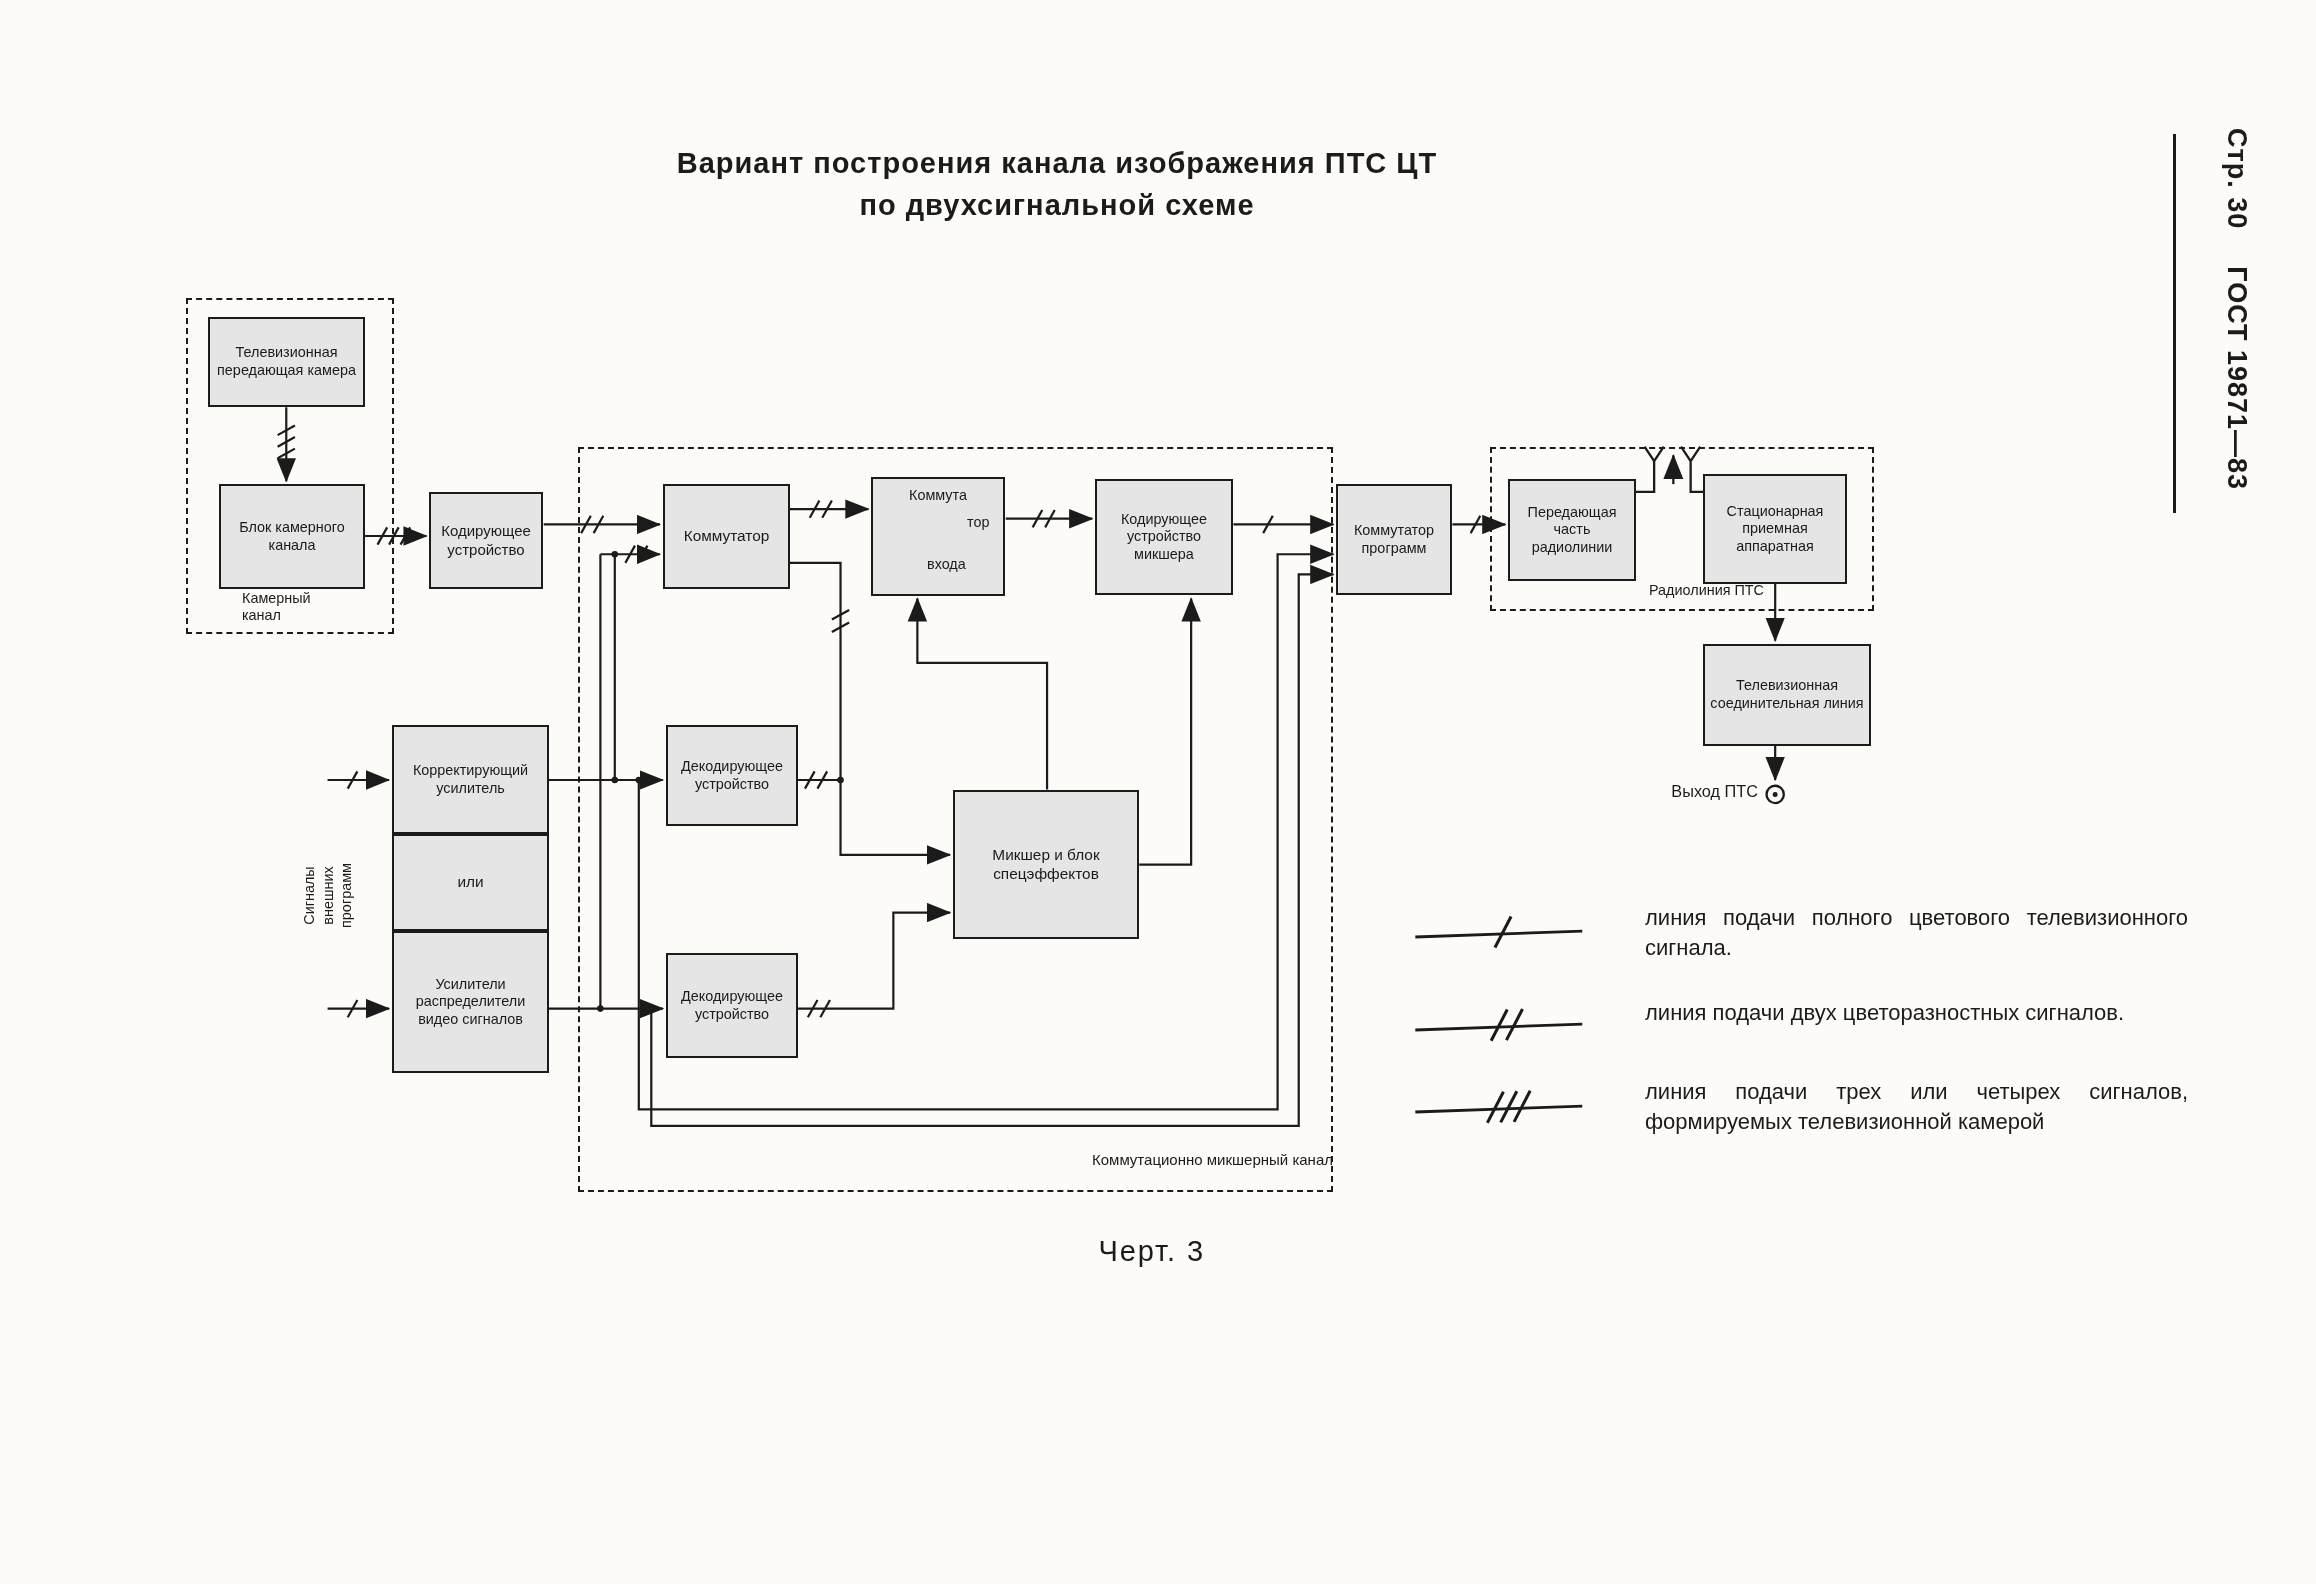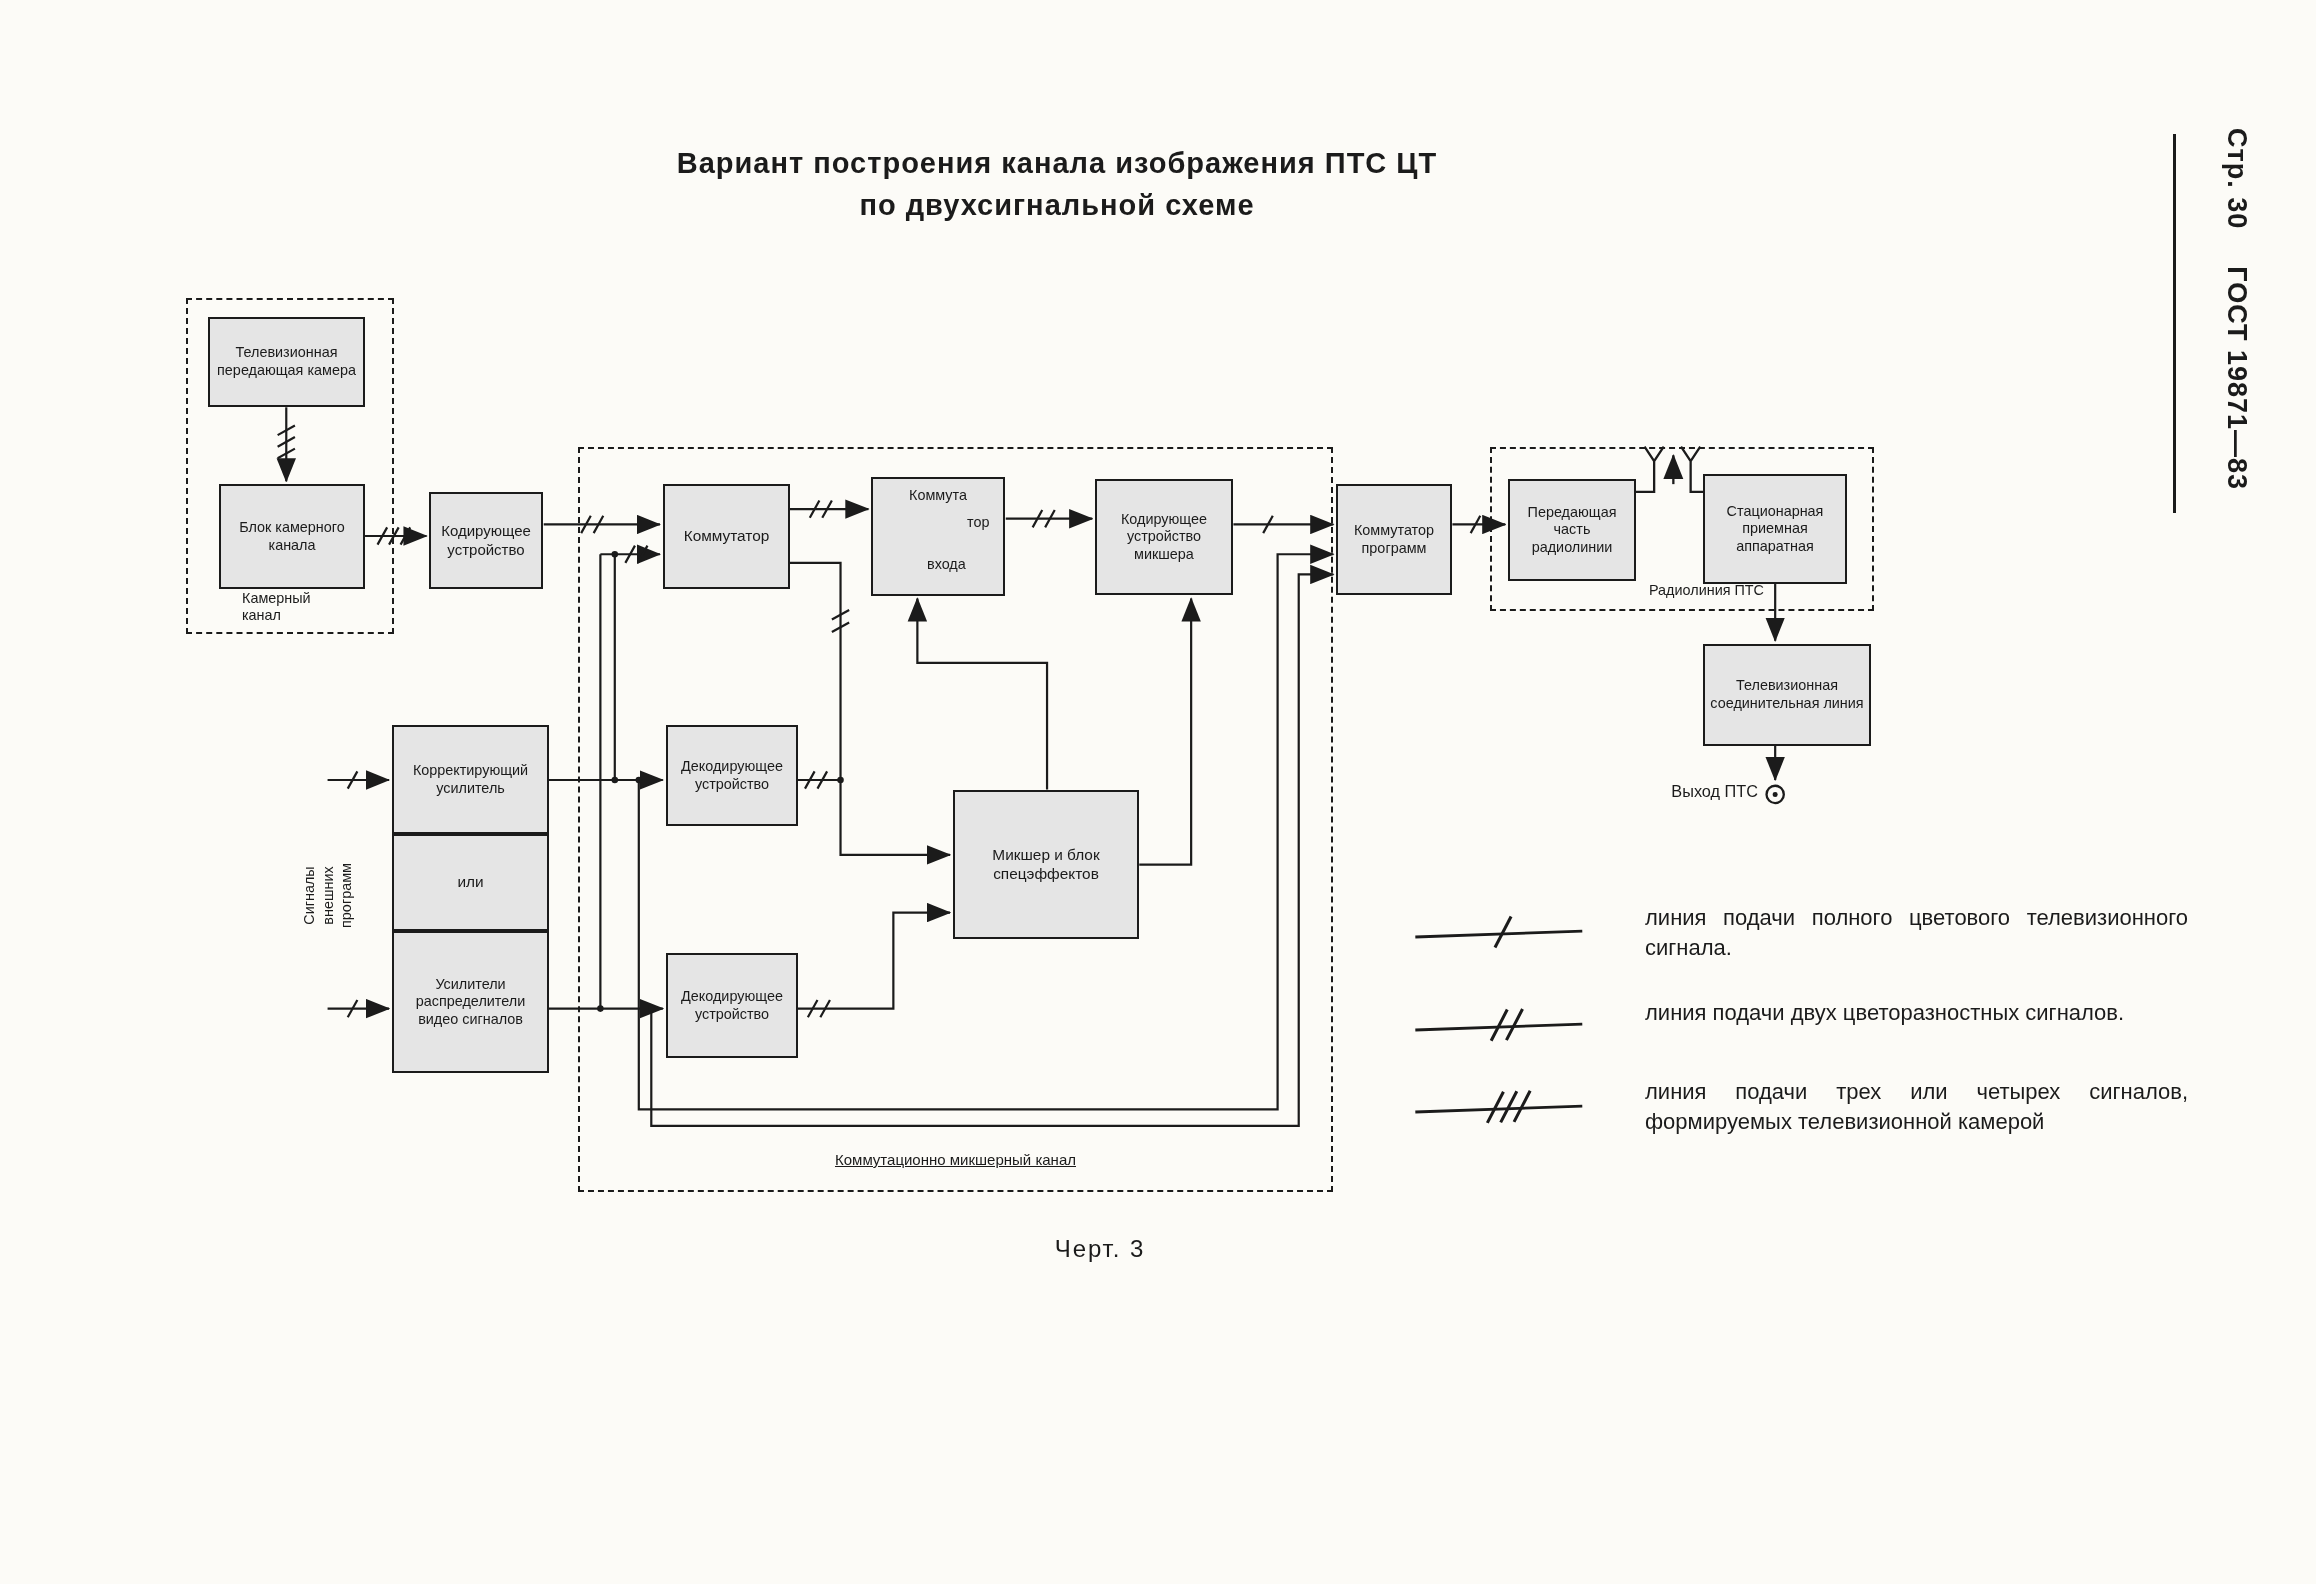--- a/index.html
+++ b/index.html
@@ -15,21 +15,21 @@
   .box {
     position:absolute; border:2.9px solid #1b1b1b; background:#e5e5e5;
     display:flex; align-items:center; justify-content:center; text-align:center;
     font-size:15.4px; line-height:1.22; padding:2.9px 4.8px; box-sizing:border-box;
   }
   .dashed { position:absolute; border:2.4px dashed #1b1b1b; box-sizing:border-box; }
   .lbl { position:absolute; font-size:14.4px; line-height:1.15; }
   .rot-ccw { transform:rotate(-90deg); }
   .legend-text { position:absolute; width:543px; font-size:22px; line-height:1.38; text-align:justify;margin-top:8px; }
   .legend-sym { position:absolute; }
-  .caption { position:absolute; left:956px; top:1235px; width:288px; text-align:center; font-size:24px; letter-spacing:1.9px; }
+  .caption { position:absolute; left:917px; top:1235px; width:288px; text-align:right; font-size:29px; letter-spacing:1.9px; }
   .margin-rule { position:absolute; left:2173px; top:134px; width:2.9px; height:379px; background:#1b1b1b; }
   .margin-text {
     position:absolute; left:2252px; top:128px; width:423px; height:33px;
     transform:rotate(90deg); transform-origin:0 0;
     display:flex; gap:37px; font-weight:bold; font-size:27px; white-space:nowrap; letter-spacing:1px;
   }
   .iswitch-l1 { position:absolute; left:0; right:0; top:7.7px; text-align:center; font-size:14.4px; }
   .iswitch-l2 { position:absolute; left:94px; top:35px; font-size:14.4px; }
   .iswitch-l3 { position:absolute; left:54px; top:77px; font-size:14.4px; }
   .out-lbl { position:absolute; left:1633px; top:782px; width:125px; text-align:right; font-size:16.3px; }
@@ -207,21 +207,21 @@
   </div>
   <div class="box" style="left:666px; top:953px; width:132px; height:105px; font-size:14.4px;">
     <span>Декодирующее устройство</span>
   </div>
   <div class="box" style="left:953px; top:790px; width:186px; height:149px;">
     <span>Микшер и блок спецэффектов</span>
   </div>
 
   <div class="lbl" style="left:242px; top:590px; width:86px;">Камерный канал</div>
   <div class="lbl" style="left:1601px; top:582px; width:211px; text-align:center;">Радиолиния ПТС</div>
-  <div class="lbl" style="left:578px; top:1151px; width:755px; text-align:center; font-size:15px;text-decoration:underline;">Коммутационно микшерный канал</div>
+  <div class="lbl" style="left:578px; top:1151px; width:755px; text-align:right; font-size:15px;">Коммутационно микшерный канал</div>
 
   <div class="ext-lbl rot-ccw">Сигналы внешних программ</div>
 
   <div class="out-lbl">Выход ПТС</div>
 
   <svg class="legend-sym" style="left:1410px; top:911px;" width="187" height="42" viewBox="0 0 195 44">
     <g stroke="#1b1b1b" fill="none" transform="rotate(-2 97 22)">
       <path d="M5,24 H180" stroke-width="3"></path>
       <path d="M88,38 L106,6" stroke-width="3.2"></path>
     </g>

